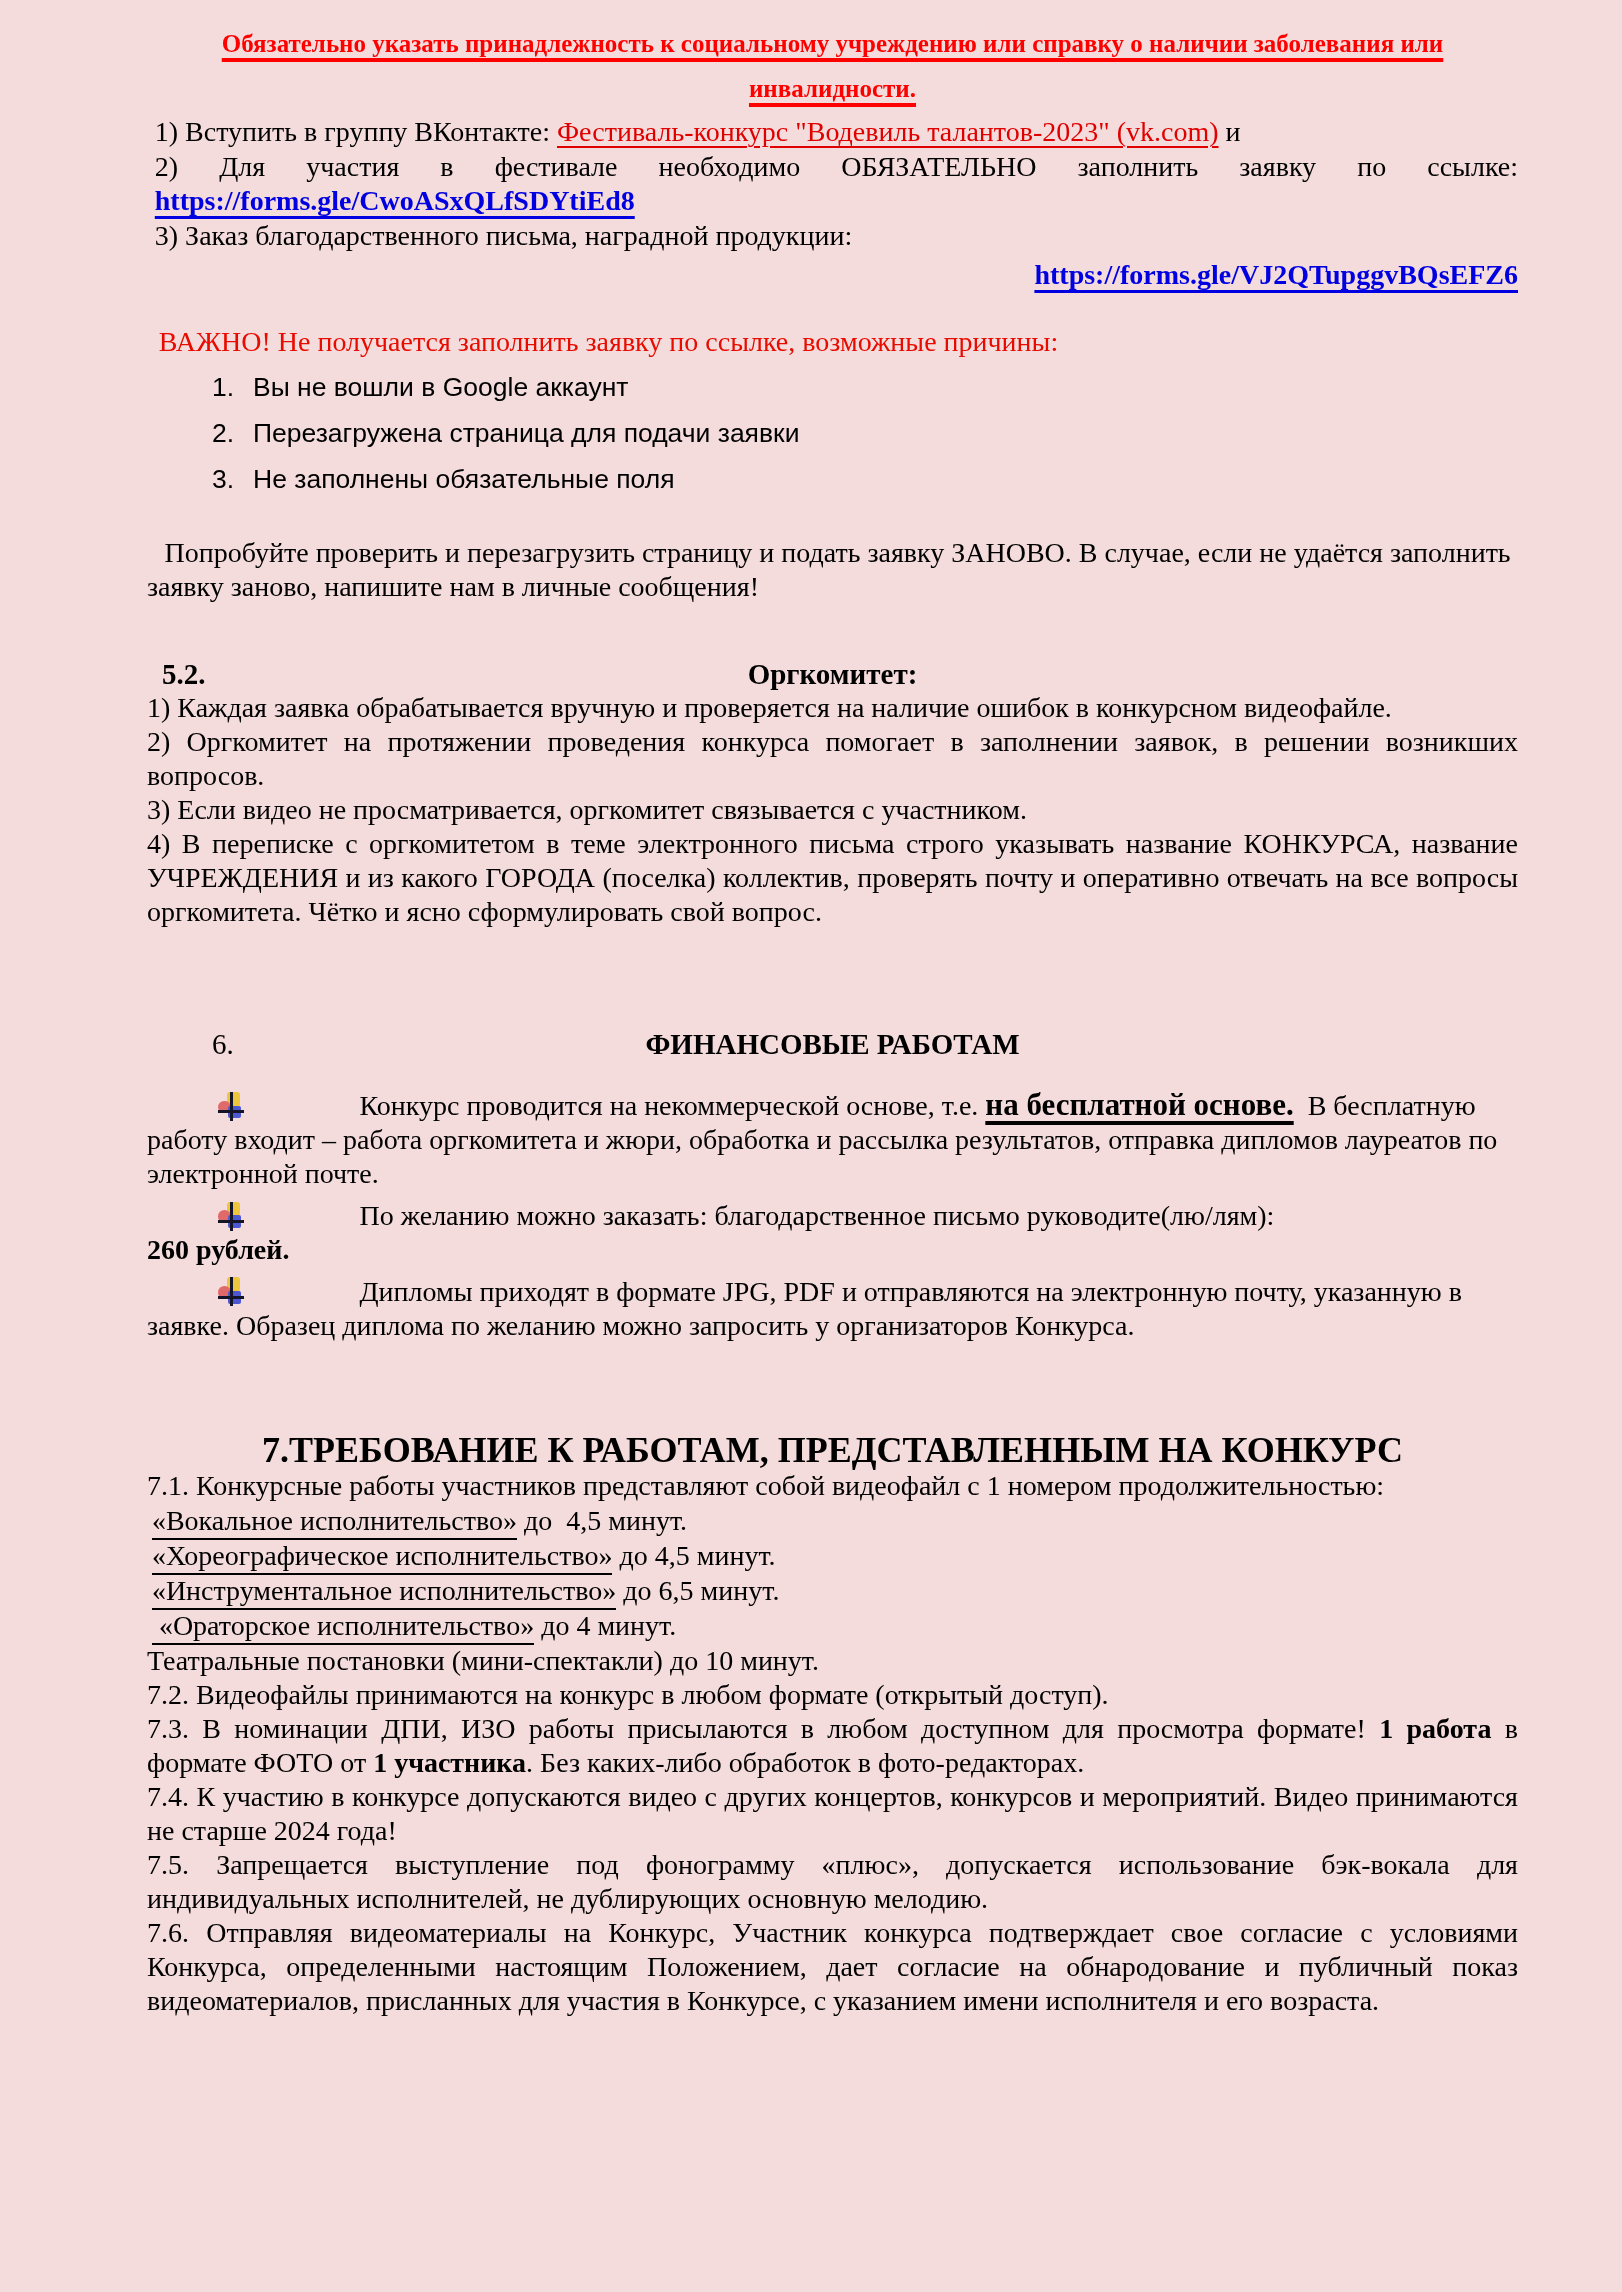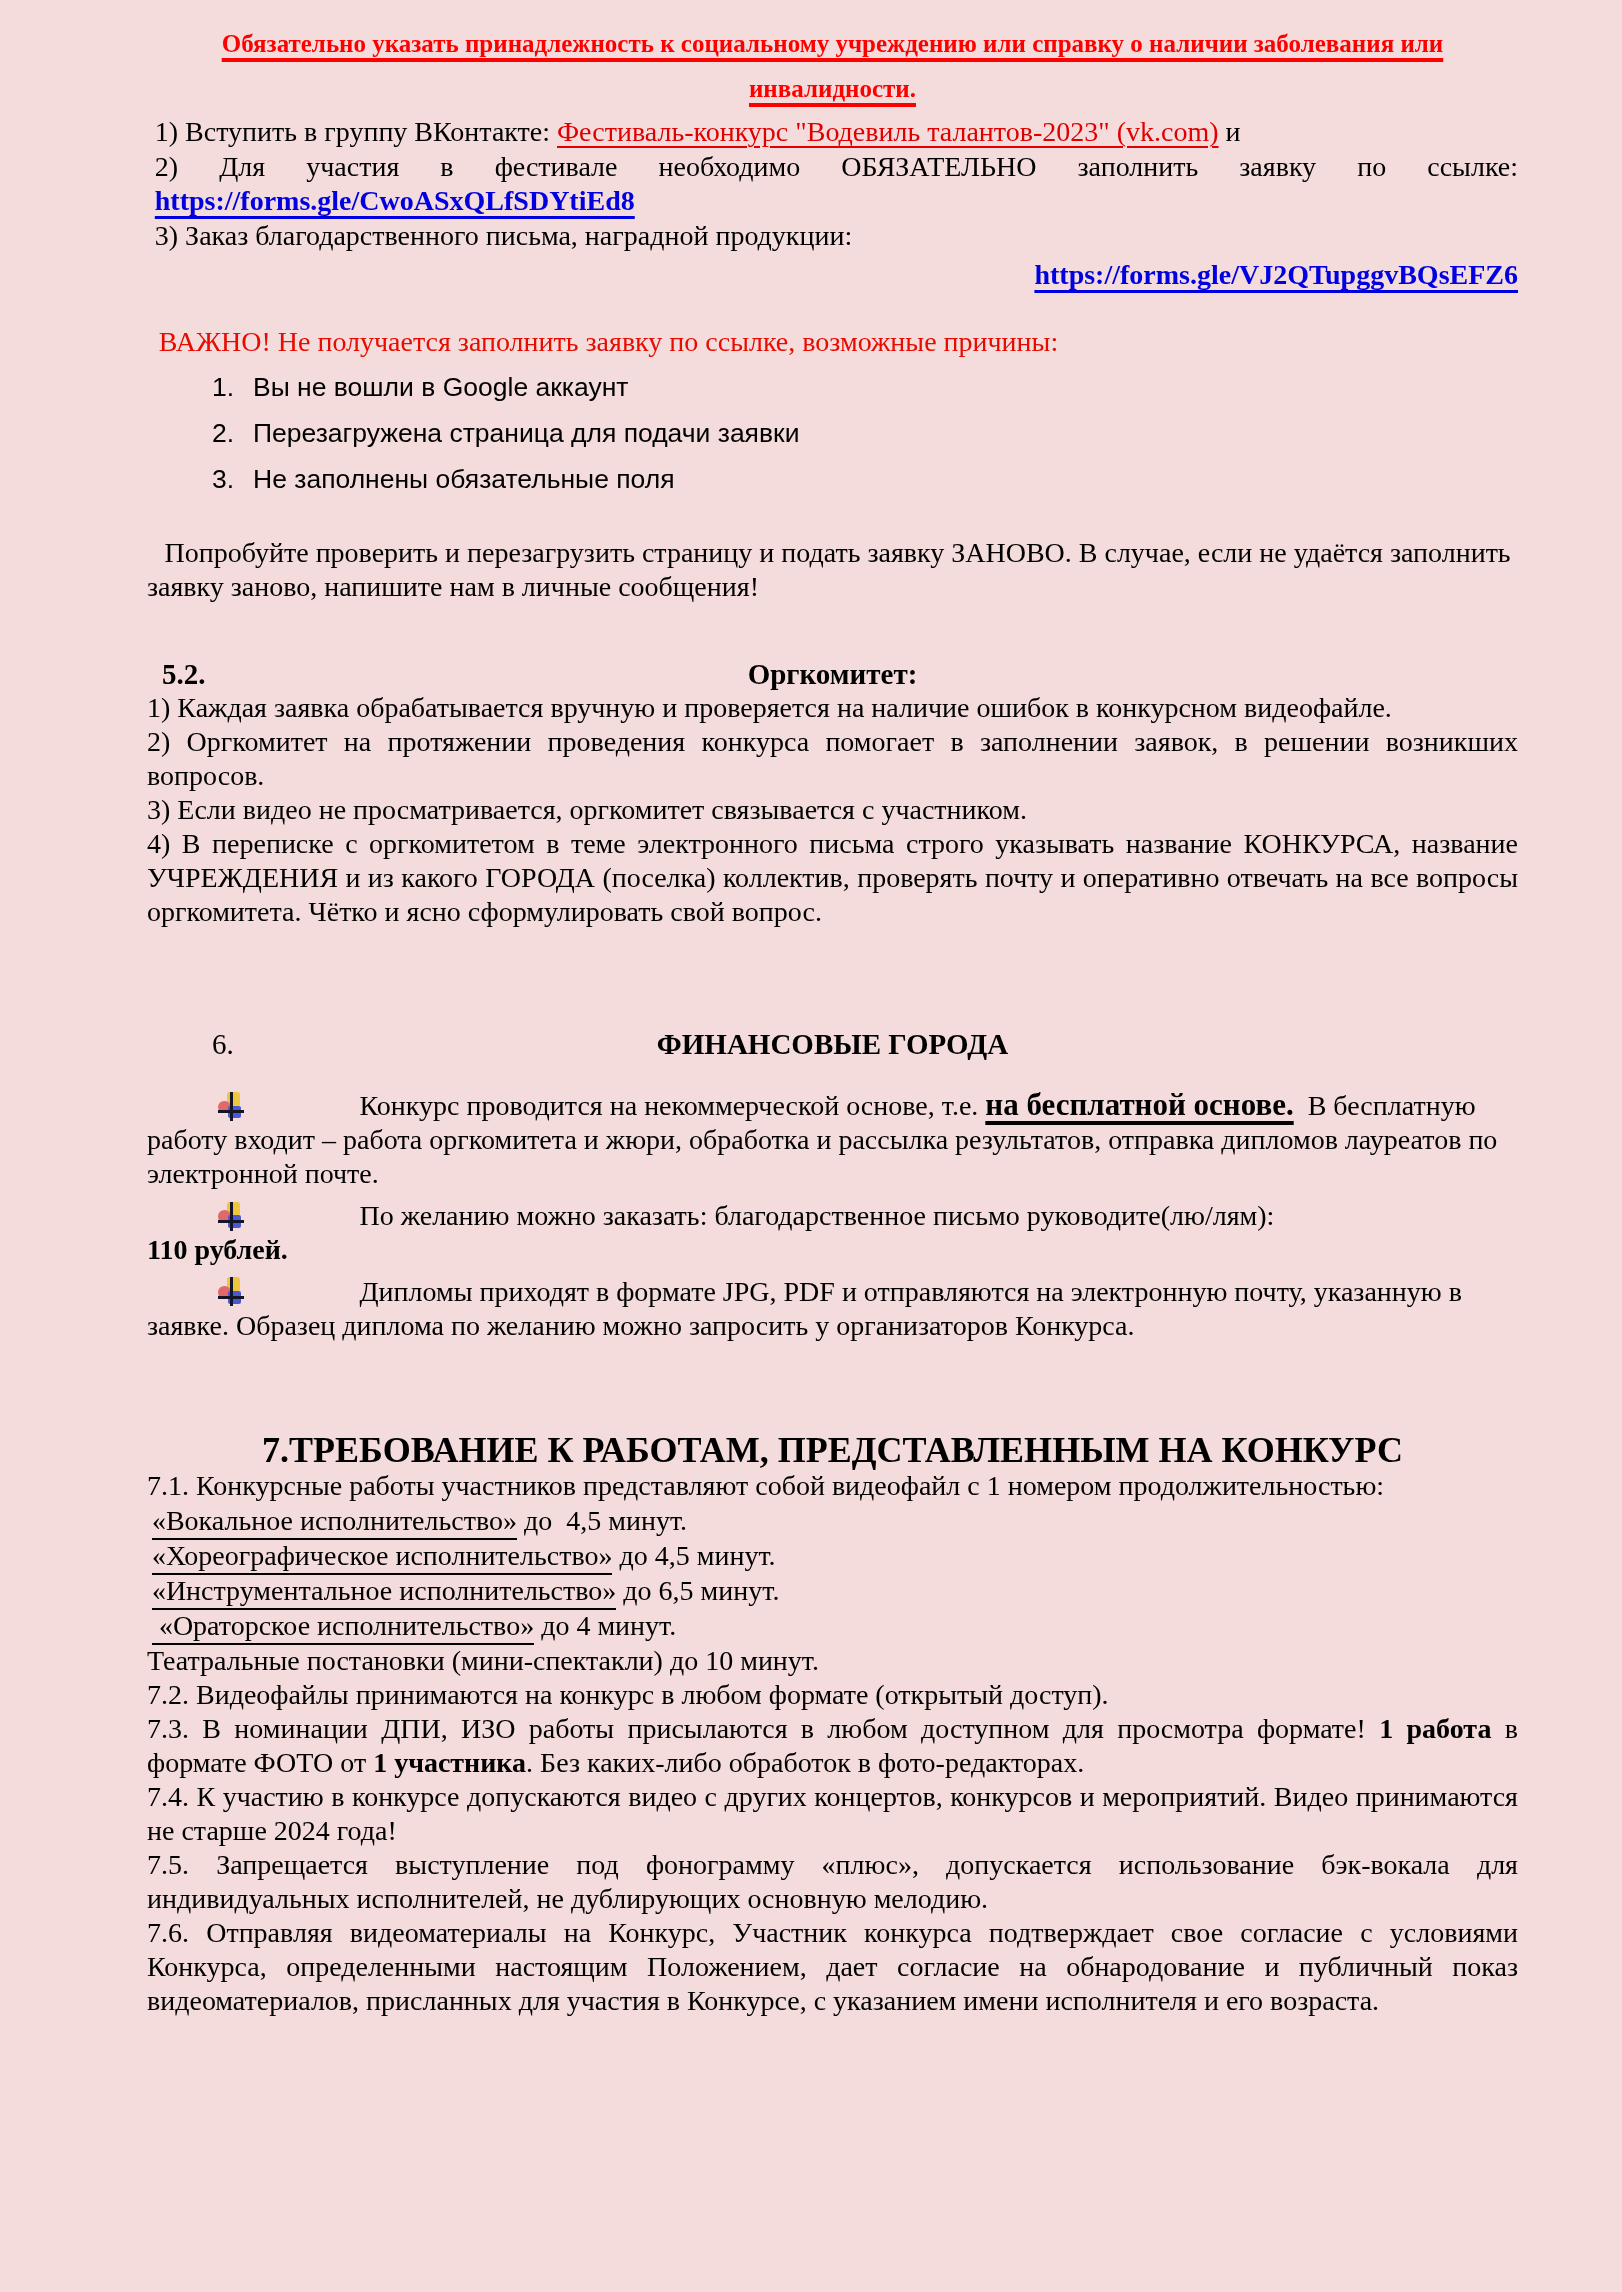--- a/index.html
+++ b/index.html
@@ -124,26 +124,26 @@
     <span>Оргкомитет:</span>
   </div>
 
   <p class="justify">1) Каждая заявка обрабатывается вручную и проверяется на наличие ошибок в конкурсном видеофайле.</p>
   <p class="justify">2) Оргкомитет на протяжении проведения конкурса помогает в заполнении заявок, в решении возникших вопросов.</p>
   <p>3) Если видео не просматривается, оргкомитет связывается с участником.</p>
   <p class="justify">4) В переписке с оргкомитетом в теме электронного письма строго указывать название КОНКУРСА, название УЧРЕЖДЕНИЯ и из какого ГОРОДА (поселка) коллектив, проверять почту и оперативно отвечать на все вопросы оргкомитета. Чётко и ясно сформулировать свой вопрос.</p>
 
   <div class="sec-head sec6">
     <span class="sec-num">6.</span>
-    <span>ФИНАНСОВЫЕ ГОРОДА</span>
+    <span>ФИНАНСОВЫЕ РАБОТАМ</span>
   </div>
 
   <p class="bullet-para first"><span class="bullet"><span class="by"></span><span class="brd"></span><span class="bb"></span><span class="stem"></span><span class="cross"></span></span><span class="pre">Конкурс проводится на некоммерческой основе, т.е. </span><span class="free-bold">на бесплатной основе.</span><span class="pre">  В бесплатную работу входит – работа оргкомитета и жюри, обработка и рассылка результатов, отправка дипломов лауреатов по электронной почте.</span></p>
 
-  <p class="bullet-para"><span class="bullet"><span class="by"></span><span class="brd"></span><span class="bb"></span><span class="stem"></span><span class="cross"></span></span><span>По желанию можно заказать: благодарственное письмо руководите(лю/лям):</span><span class="price-line">110 рублей.</span></p>
+  <p class="bullet-para"><span class="bullet"><span class="by"></span><span class="brd"></span><span class="bb"></span><span class="stem"></span><span class="cross"></span></span><span>По желанию можно заказать: благодарственное письмо руководите(лю/лям):</span><span class="price-line">260 рублей.</span></p>
 
   <p class="bullet-para"><span class="bullet"><span class="by"></span><span class="brd"></span><span class="bb"></span><span class="stem"></span><span class="cross"></span></span><span>Дипломы приходят в формате JPG, PDF и отправляются на электронную почту, указанную в заявке. Образец диплома по желанию можно запросить у организаторов Конкурса.</span></p>
 
   <div class="sec7-title">7.ТРЕБОВАНИЕ К РАБОТАМ, ПРЕДСТАВЛЕННЫМ НА КОНКУРС</div>
 
   <p class="justify">7.1.  Конкурсные работы участников представляют собой видеофайл с 1 номером продолжительностью:</p>
 
   <p class="nom-line"><span class="nom-name pre">«Вокальное исполнительство»</span><span class="pre"> до  4,5 минут.</span></p>
   <p class="nom-line"><span class="nom-name pre">«Хореографическое исполнительство»</span><span class="pre"> до 4,5 минут.</span></p>
   <p class="nom-line"><span class="nom-name pre">«Инструментальное исполнительство»</span><span class="pre"> до 6,5 минут.</span></p>

